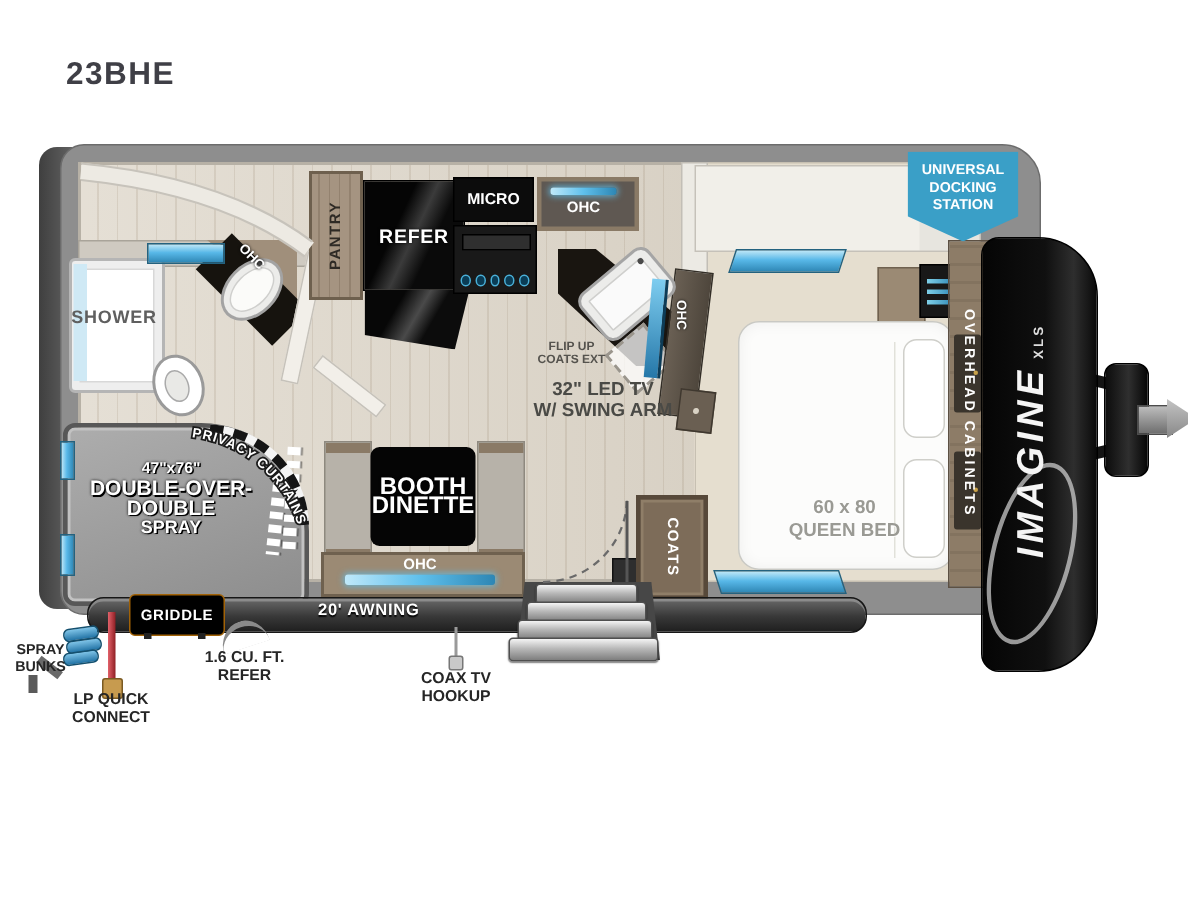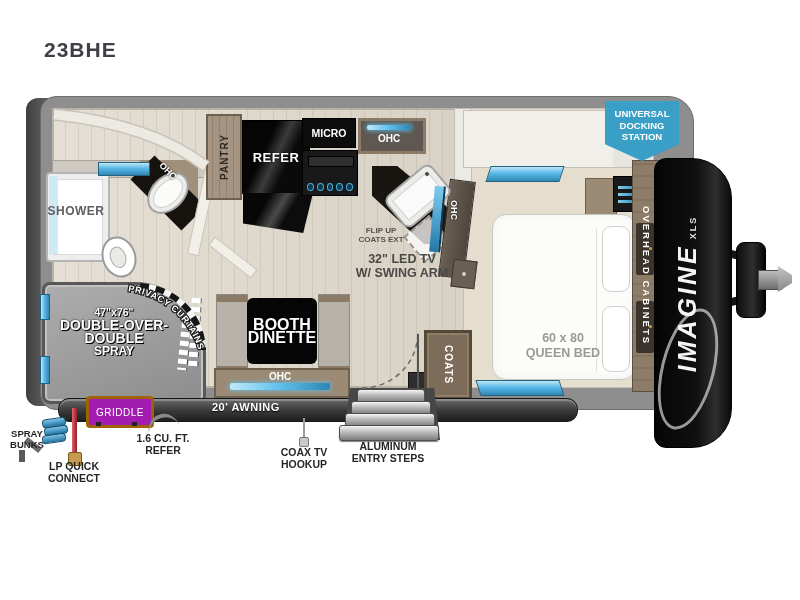--- a/index.html
+++ b/index.html
@@ -127,22 +127,22 @@
   .ohcstrip-text{position:absolute;inset:0;display:flex;align-items:center;justify-content:center;
                  color:#fff;font-weight:bold;font-size:9.5px;letter-spacing:2px;z-index:5;}
   .bedwin2{left:478px;top:380px;width:82px;height:14px;transform:skewX(18deg);}
 
   
   .awnbar{left:58px;top:398px;width:518px;height:22px;border-radius:11px;z-index:3;border:1px solid #161616;
           background:linear-gradient(180deg,#6a6a6a,#383838 55%,#1f1f1f);
           box-shadow:inset 0 2px 0 rgba(255,255,255,.25);}
   .awntext{left:212px;top:401px;z-index:4;color:#fff;font-weight:bold;font-size:11px;letter-spacing:.5px;
            text-shadow:0 1px 1px #000;}
-  .griddle{left:86px;top:396px;width:62px;height:26px;z-index:4;background:#a21caf;border:3px solid #a16207;
-           border-radius:4px;color:#fff;font-weight:normal;font-size:10px;letter-spacing:.5px;}
+  .griddle{left:86px;top:396px;width:62px;height:26px;z-index:4;background:#000000;border:1px solid #a16207;
+           border-radius:4px;color:#fff;font-weight:bold;font-size:10px;letter-spacing:.5px;}
   .gfoot{position:absolute;bottom:-4px;width:5px;height:4px;background:#222;}
   .stepback{left:344px;top:388px;width:96px;height:52px;z-index:4;background:#474747;
             clip-path:polygon(6% 0,94% 0,100% 100%,0 100%);}
   .step{position:absolute;height:12px;z-index:5;border:1px solid #4f4f4f;border-radius:3px;
         background:linear-gradient(180deg,#f4f4f4,#b9b9b9 45%,#7e7e7e);box-shadow:0 1px 1px rgba(0,0,0,.5);}
   .coil{position:absolute;width:22px;height:7px;border-radius:4px;z-index:5;
         background:linear-gradient(180deg,#7fc4e8,#2273a5);border:1px solid #14506f;}
   .lptube{left:72px;top:408px;width:5px;height:46px;z-index:5;background:linear-gradient(90deg,#e2616a,#8f1f24);}
   .lptip{left:68px;top:452px;width:12px;height:12px;z-index:5;background:#c79b4f;border:1px solid #7a5a22;border-radius:2px;}
   .refhook{left:146px;top:414px;width:32px;height:14px;z-index:5;border-top:4px solid #8a8a8a;
@@ -349,24 +349,20 @@
     <span>REFER</span>
   </div>
 
   <div class="abs coaxline"></div>
   <div class="abs coaxplug"></div>
   <div class="abs col lab" style="left:272px;top:446px;width:64px;">
     <span>COAX TV</span>
     <span>HOOKUP</span>
   </div>
 
-  <div class="abs col lab" style="left:342px;top:440px;width:92px;">
-    <span>ALUMINUM</span>
-    <span>ENTRY STEPS</span>
-  </div>
 
   <div class="abs badge badge-dock">
     <div>UNIVERSAL</div>
     <div>DOCKING</div>
     <div>STATION</div>
   </div>
 
   <div class="abs cap">
     <div class="capoval"></div>
     <div class="logo">

